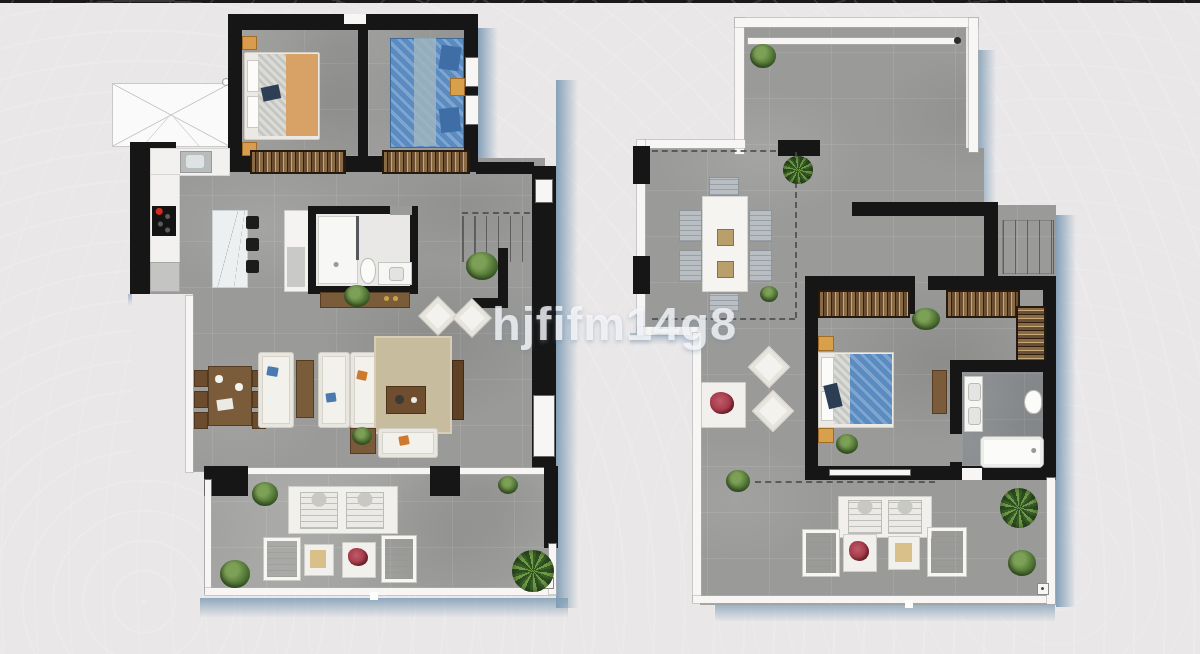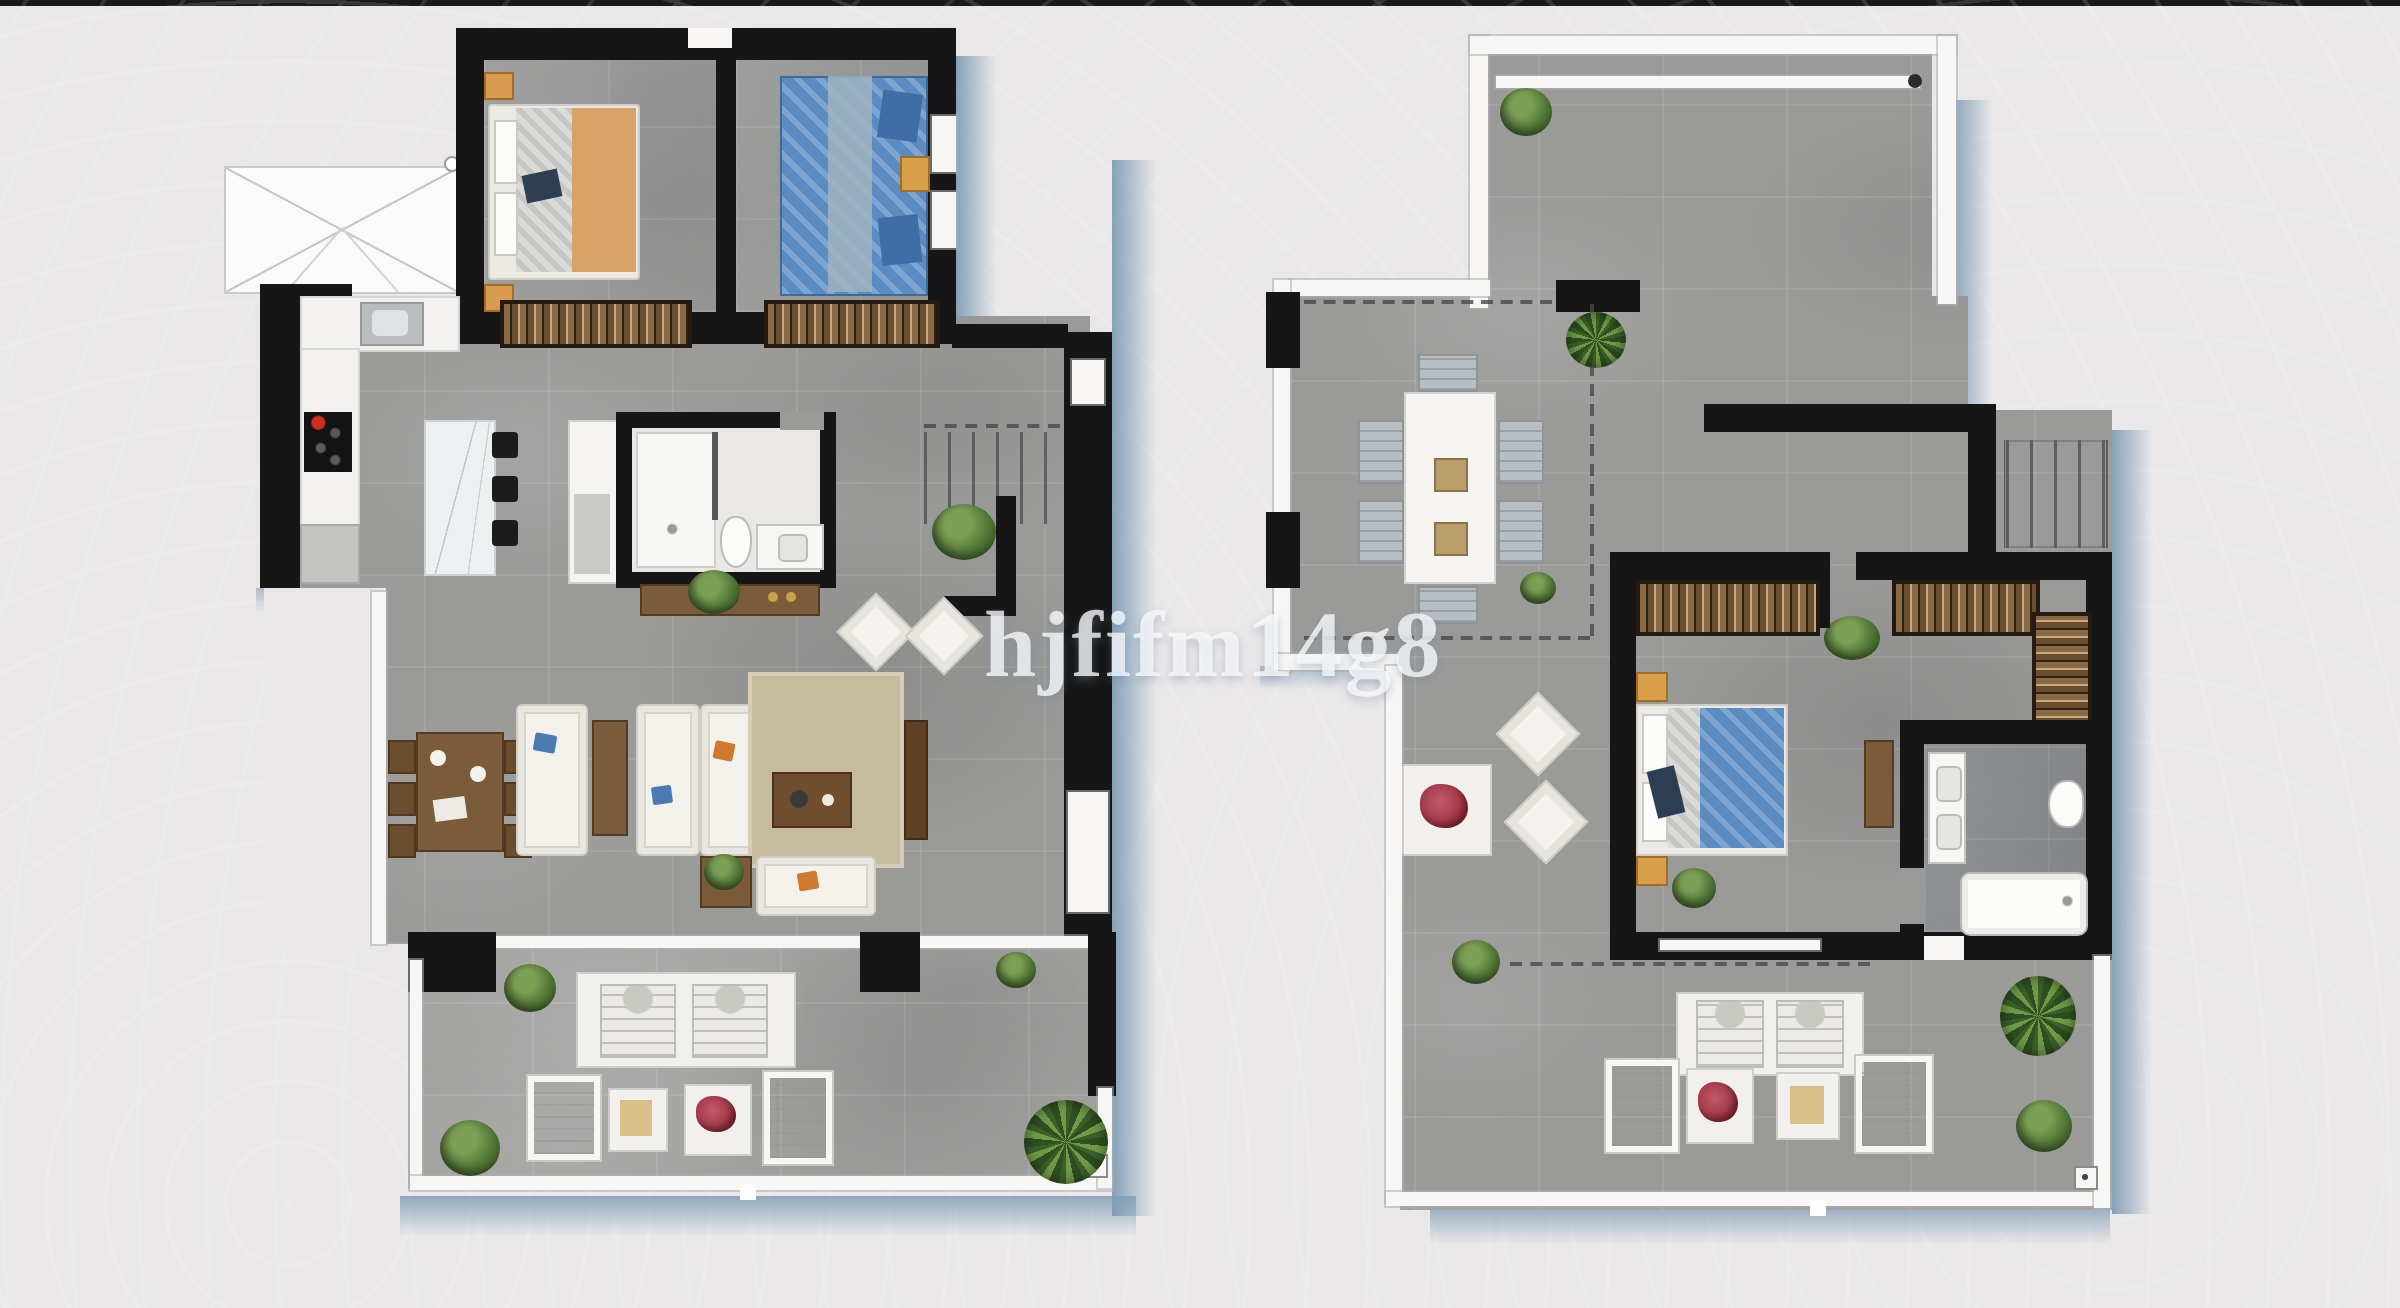--- a/index.html
+++ b/index.html
@@ -1,18 +1,18 @@
 <!DOCTYPE html>
 <html style="--background: #e9e7e8; --top_bar: #1a1a1a; --wall: #161616; --white_wall: #f7f6f4; --floor_tile: #9a9b99; --bathroom_floor: #8b8e91; --shadow: #7f9db5; --bed_orange: #d8a266; --bed_blue: #5a8cc2; --wood_brown: #7a5c3a; --wardrobe_brown: #4a3824; --rug_tan: #c8bc9e; --plant_green: #4e7334; --flower_red: #9c2f3e; --cooktop_red: #d22b1f; --marble: #edf0f1;"><head>
 <meta charset="utf-8">
 <style>
   html,body{margin:0;padding:0;background:#dddbdc;}
   #canvas{position:relative;width:1200px;height:654px;overflow:hidden;
           background:var(--background,#e9e7e8);
-          font-family:Liberation Serif, serif;}
+          font-family:Liberation Sans, sans-serif;}
   .el{position:absolute;}
   .grp{position:absolute;inset:0;}
   
   .wall{background:var(--wall,#161616);}
   .wwall{background:var(--white_wall,#f7f6f4);box-shadow:0 0 0 1px rgba(175,175,175,.55);}
   
   .floor{background-color:var(--floor_tile,#9a9b99);
     background-image:
       radial-gradient(150px 95px at 28% 22%, rgba(255,255,255,.10), transparent 70%),
       radial-gradient(170px 120px at 72% 58%, rgba(0,0,0,.09), transparent 70%),

